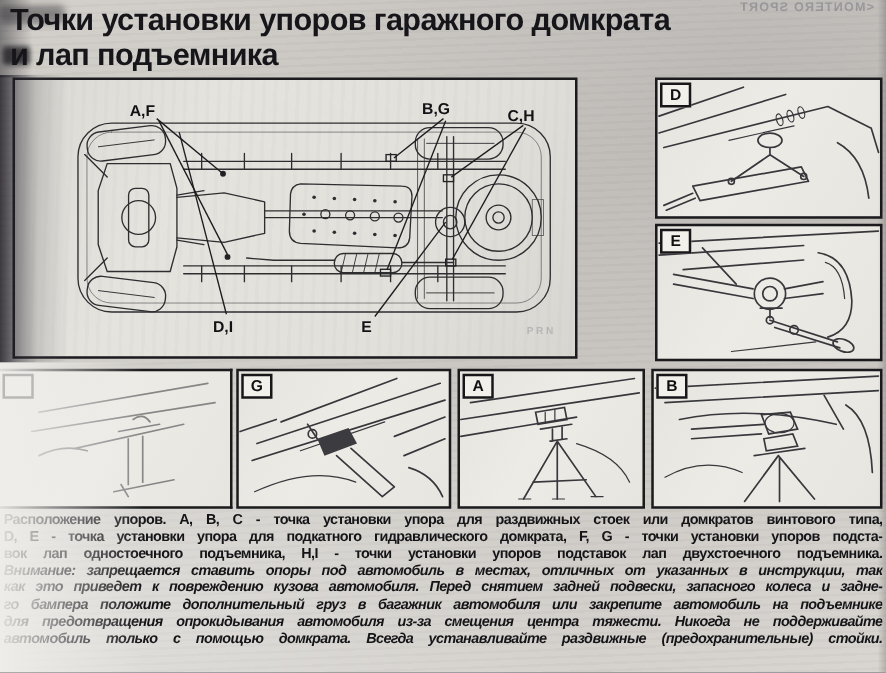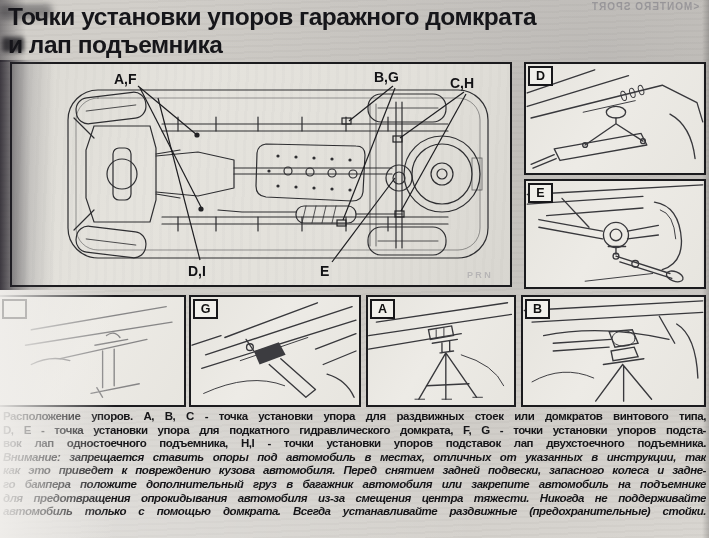--- a/index.html
+++ b/index.html
@@ -72,21 +72,21 @@
 <body>
 
 <div class="page">
 
   <div class="abs title">
     <div>Точки установки упоров гаражного домкрата</div>
     <div>и лап подъемника</div>
   </div>
   <div class="abs bleed-head">&lt;MONTERO SPORT</div>
 
-  <div class="abs figure-box" style="left:10px;top:62px;width:502px;height:225px;">
+  <div class="abs figure-box" style="left:10px;top:62px;width:452px;height:225px;">
     <svg class="art" viewBox="0 0 498 221">
       <g stroke="#2e2e31" fill="none" stroke-width="1.2" stroke-linecap="round">
 
         <rect x="56" y="26" width="420" height="168" rx="30"></rect>
         <rect x="64" y="34" width="404" height="152" rx="22" stroke-width="0.7" opacity="0.65"></rect>
 
         <g transform="rotate(-7 99 44)">
             <rect x="64" y="31" width="70" height="26" rx="12"></rect>
             <line x1="74" y1="44" x2="124" y2="44" stroke-width="0.8"></line>
           </g>

